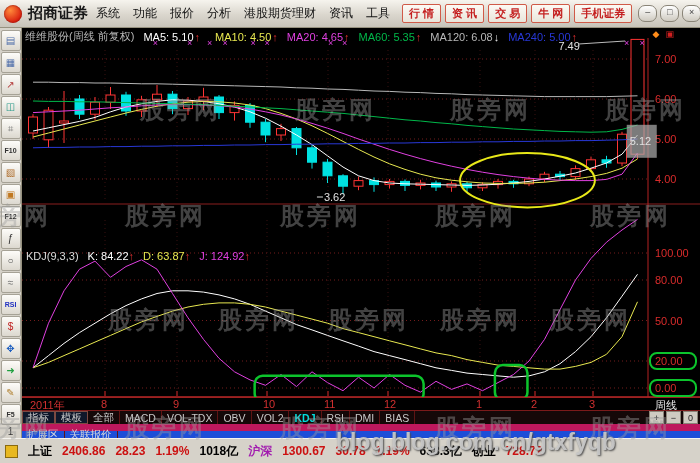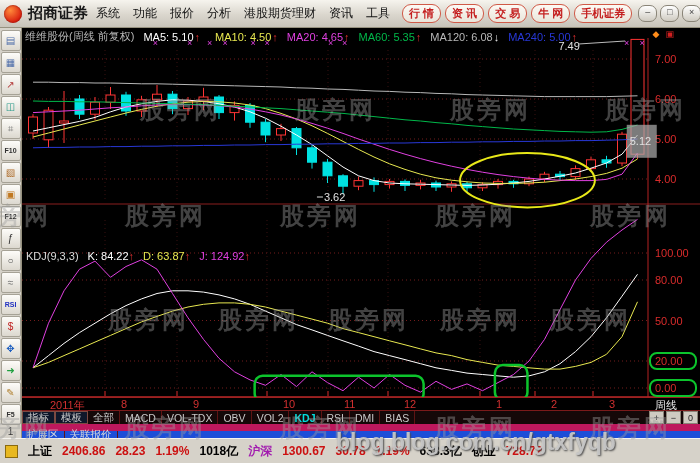--- a/index.html
+++ b/index.html
@@ -7,21 +7,21 @@
        font-family:"Liberation Sans","DejaVu Sans",sans-serif;}
   
   #menubar{position:absolute;top:0;left:0;width:700px;height:28px;box-sizing:border-box;
     background:linear-gradient(#f6f4ee,#dad6cd 55%,#c8c4ba);border-bottom:1px solid #96917f;
     display:flex;align-items:center;gap:6px;padding:0 4px;}
   .logo-circle{width:18px;height:18px;border-radius:50%;flex:none;
     background:radial-gradient(circle at 35% 30%,#ff8a3a,#d91f0f 70%);box-shadow:inset 0 0 2px #7a0c04;}
   .logo-text{font-weight:bold;font-size:15px;color:#181818;white-space:nowrap;margin-right:2px;}
   #menu-items{display:flex;gap:13px;font-size:12px;color:#111;white-space:nowrap;}
   #quick-buttons{display:flex;gap:4px;margin-left:6px;}
-  .pill{border:1px solid #d05a48;border-radius:9px;color:#c41f1f;font-size:11px;font-weight:bold;
+  .pill{border:1px solid #d05a48;border-radius:2px;color:#c41f1f;font-size:11px;font-weight:bold;
     padding:1px 6px;background:linear-gradient(#fcfaf5,#e9e5da);white-space:nowrap;}
   #win-controls{margin-left:auto;display:flex;gap:3px;}
   .winbtn{width:17px;height:15px;border-radius:7px;background:linear-gradient(#ffffff,#cfcbc1);
     border:1px solid #8a8578;font-size:9px;line-height:13px;text-align:center;color:#444;}
   
   #sidebar{position:absolute;top:28px;left:0;width:22px;height:410px;background:#d6d2c9;
     border-right:1px solid #96917f;box-sizing:border-box;display:flex;flex-direction:column;
     align-items:center;padding-top:2px;gap:1px;}
   .side-icon{width:18px;height:19px;flex:none;background:linear-gradient(#fdfcf9,#dcd8cf);
     border:1px solid #a6a296;border-radius:2px;font-size:10px;display:flex;align-items:center;
@@ -37,21 +37,21 @@
   .ma-item{display:flex;gap:1px;}
   #chart-corner{position:absolute;top:1px;right:26px;display:flex;gap:6px;font-size:9px;z-index:2;}
   #chart-svg{position:absolute;top:10px;left:0;z-index:1;}
   #chart-svg text{font-family:"Liberation Sans","DejaVu Sans",sans-serif;}
   .ax{fill:#d92b2b;font-size:11px;}
   .wh{fill:#e0e0e0;font-size:11px;}
   .xmark{fill:#e040e0;font-size:9px;text-anchor:middle;}
   #kdj-header{position:absolute;top:176px;left:4px;font-size:11px;display:flex;gap:9px;z-index:3;white-space:nowrap;margin-top:46px;}
   #x-axis-row{position:absolute;top:369px;left:0;width:100%;height:13px;border-top:1px solid #9e2020;
     box-sizing:border-box;font-size:11px;color:#d23030;z-index:2;}
-  .x-label{position:absolute;top:0;margin-left:20px;}
+  .x-label{position:absolute;top:0;}
   #period-label{position:absolute;left:633px;top:0;color:#e8e8e8;}
   #tab-row1{position:absolute;top:382px;left:0;width:100%;height:14px;background:#150808;
     border-top:1px solid #7a1a1a;box-sizing:border-box;display:flex;align-items:stretch;
     font-size:10.5px;color:#c9c9c9;z-index:2;}
   .tab{padding:0 5px;border-right:1px solid #5e1414;display:flex;align-items:center;white-space:nowrap;}
   .tab.btn{background:#0f172a;border:1px solid #7c4a42;font-family:Liberation Mono, monospace;}
   .tab.sel{color:#00dede;font-weight:bold;}
   .tab-spacer{flex:1;}
   .mini-btn{width:13px;height:11px;align-self:center;background:#cfcbc1;border:1px solid #8a8578;
     color:#222;font-size:9px;display:flex;align-items:center;justify-content:center;margin-right:2px;}

